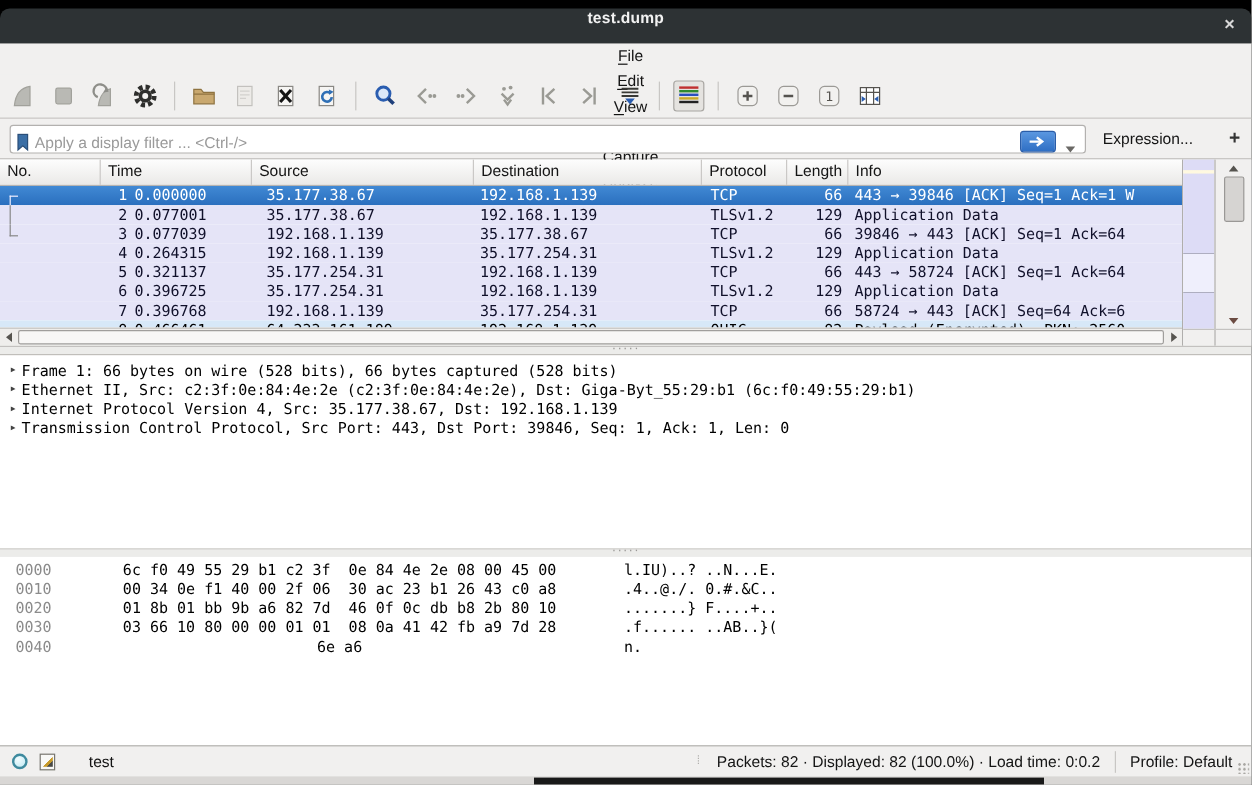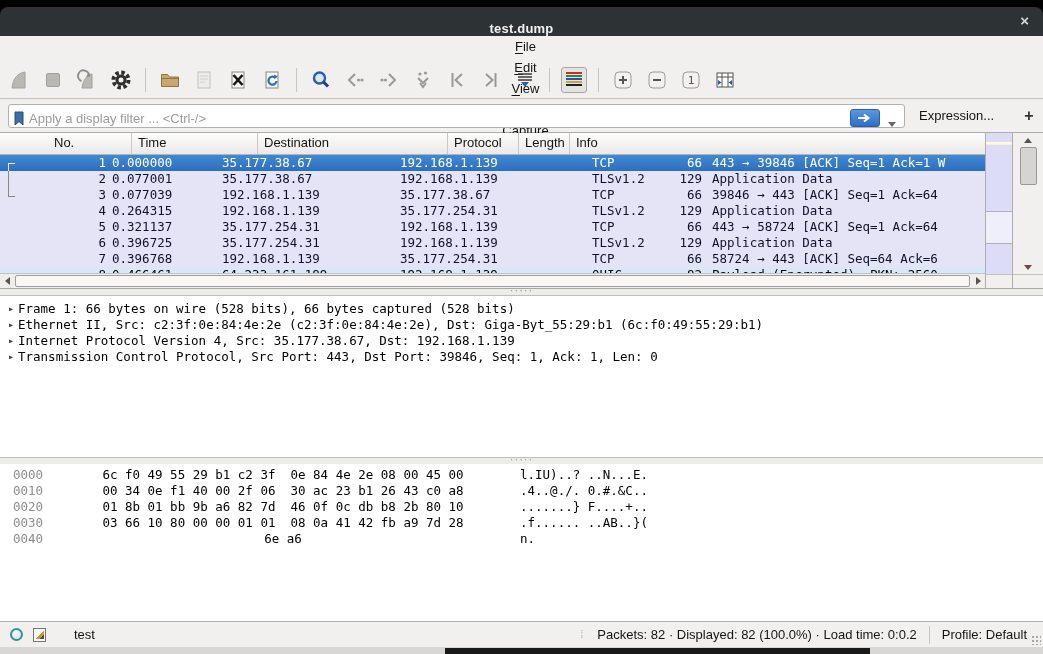--- a/index.html
+++ b/index.html
@@ -3,21 +3,21 @@
 <meta charset="utf-8">
 <style>
   html,body{margin:0;padding:0;background:#555;}
   #app{position:relative;width:1043px;height:654px;background:#f1f0ef;overflow:hidden;
        font-family:"Liberation Sans",sans-serif;box-sizing:border-box;}
   *{box-sizing:border-box;}
 
   
   .titlezone{height:36px;background:#000;position:relative;}
   .titlebar{position:absolute;left:0;right:0;bottom:0;height:29px;background:#2d3234;
-            border-radius:8px 8px 0 0;display:flex;align-items:flex-end;justify-content:center;}
+            border-radius:8px 8px 0 0;display:flex;align-items:flex-start;justify-content:center;}
   .title-text{color:#f2f2f2;font-size:13px;font-weight:bold;letter-spacing:.2px;}
   .close-btn{position:absolute;right:14px;top:6px;color:#d8d8d8;font-size:15px;font-weight:bold;
              line-height:16px;cursor:default;}
 
   
   .menubar{height:26px;background:#f1f0ef;display:flex;align-items:center;padding-left:8px;flex-direction:column;}
   .menu-item{font-size:13px;color:#141414;padding:3px 8px;white-space:nowrap;}
   .menu-item u{text-underline-offset:2px;}
 
   
@@ -41,21 +41,21 @@
   .caret{width:0;height:0;border-left:4px solid transparent;border-right:4px solid transparent;
          border-top:5px solid #6a6865;margin:0 4px;}
   .expr-label{font-size:13px;color:#141414;padding:0 6px;white-space:nowrap;}
   .vsep{width:1px;height:20px;background:#c6c4c2;}
   .plus-btn{font-size:16px;color:#333;padding:0 8px;font-weight:bold;}
 
   
   .plist{height:156px;display:flex;background:#fff;border-bottom:1px solid #a8a6a4;}
   .plist-main{width:985px;display:flex;flex-direction:column;}
   .phead{height:22px;display:flex;background:linear-gradient(#fdfdfd,#eae9e7);
-         border-bottom:1px solid #b6b4b2;font-size:13px;color:#141414;padding-left:48px;}
+         border-bottom:1px solid #b6b4b2;font-size:13px;color:#141414;}
   .phead>div{padding:2px 0 0 6px;border-right:1px solid #cac8c6;white-space:nowrap;overflow:hidden;}
   .hc0{width:84px;} .hc1{width:126px;} .hc2{width:185px;} .hc3{width:190px;}
   .hc4{width:71px;} .hc5{width:51px;} .hc6{flex:1;border-right:none!important;}
   .prows{height:119px;overflow:hidden;background:#fff;}
   .prow{height:16px;display:flex;font-family:"DejaVu Sans Mono","Liberation Mono",monospace;
         font-size:12.5px;line-height:16px;color:#10102a;background:#e5e4f7;position:relative;white-space:pre;}
   .prow.quic{background:#d7e8f8;color:#000;}
   .prow.sel{background:linear-gradient(#4189d4,#2a6fbe);color:#fff;}
   .rc0{width:106px;text-align:right;} .rc1{width:116px;padding-left:6px;}
   .rc2{width:178px;} .rc3{width:190px;} .rc4{width:66px;padding-left:2px;}
@@ -307,20 +307,21 @@
     <span class="expr-label">Expression...</span>
     <div class="vsep"></div>
     <span class="plus-btn">+</span>
   </div>
 
   <div class="plist">
     <div class="plist-main">
       <div class="phead" id="phead">
           <div class="hc0">No.</div>
           <div class="hc1">Time</div>
+          <div class="hc2">Source</div>
           <div class="hc3">Destination</div>
           <div class="hc4">Protocol</div>
           <div class="hc5">Length</div>
           <div class="hc6">Info</div>
         </div>
       <div class="prows" id="prows">
           <div class="prow sel mk-start"><span class="rc0">1</span><span class="rc1">0.000000</span><span class="rc2">35.177.38.67</span><span class="rc3">192.168.1.139</span><span class="rc4">TCP</span><span class="rc5">66</span><span class="rc6">443 → 39846 [ACK] Seq=1 Ack=1 W</span></div>
           <div class="prow mk-mid"><span class="rc0">2</span><span class="rc1">0.077001</span><span class="rc2">35.177.38.67</span><span class="rc3">192.168.1.139</span><span class="rc4">TLSv1.2</span><span class="rc5">129</span><span class="rc6">Application Data</span></div>
           <div class="prow mk-end"><span class="rc0">3</span><span class="rc1">0.077039</span><span class="rc2">192.168.1.139</span><span class="rc3">35.177.38.67</span><span class="rc4">TCP</span><span class="rc5">66</span><span class="rc6">39846 → 443 [ACK] Seq=1 Ack=64</span></div>
           <div class="prow"><span class="rc0">4</span><span class="rc1">0.264315</span><span class="rc2">192.168.1.139</span><span class="rc3">35.177.254.31</span><span class="rc4">TLSv1.2</span><span class="rc5">129</span><span class="rc6">Application Data</span></div>

